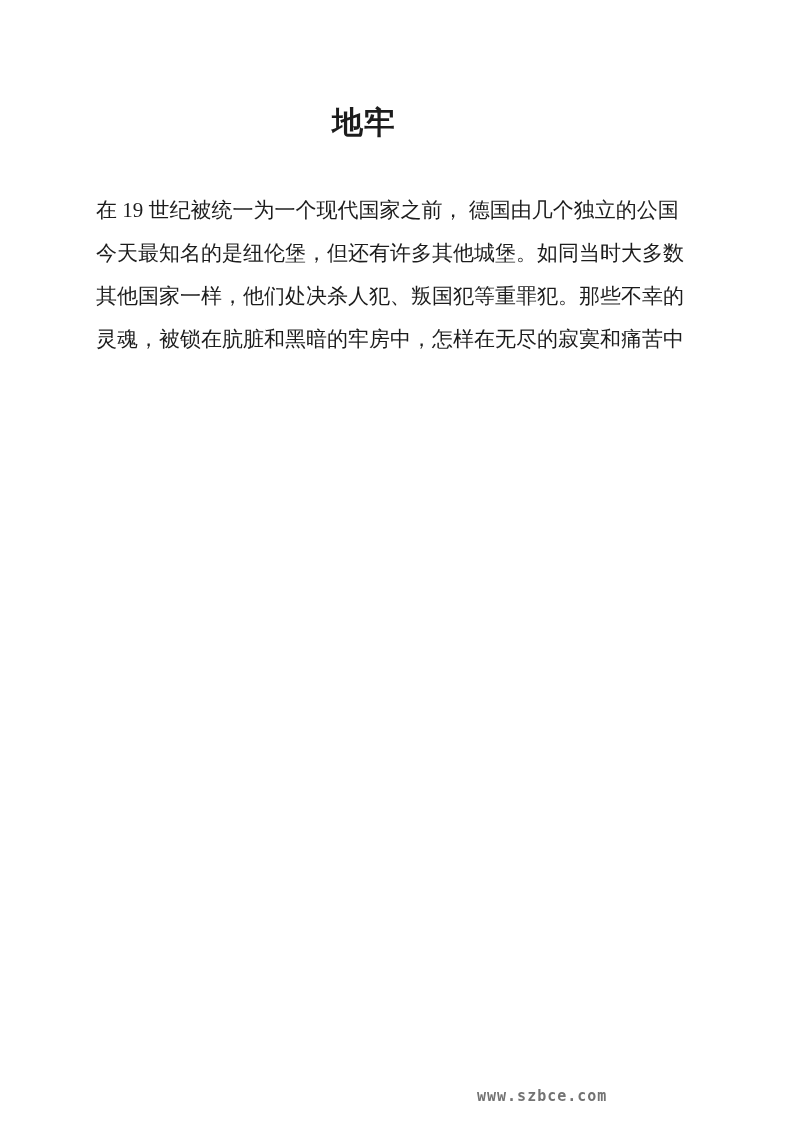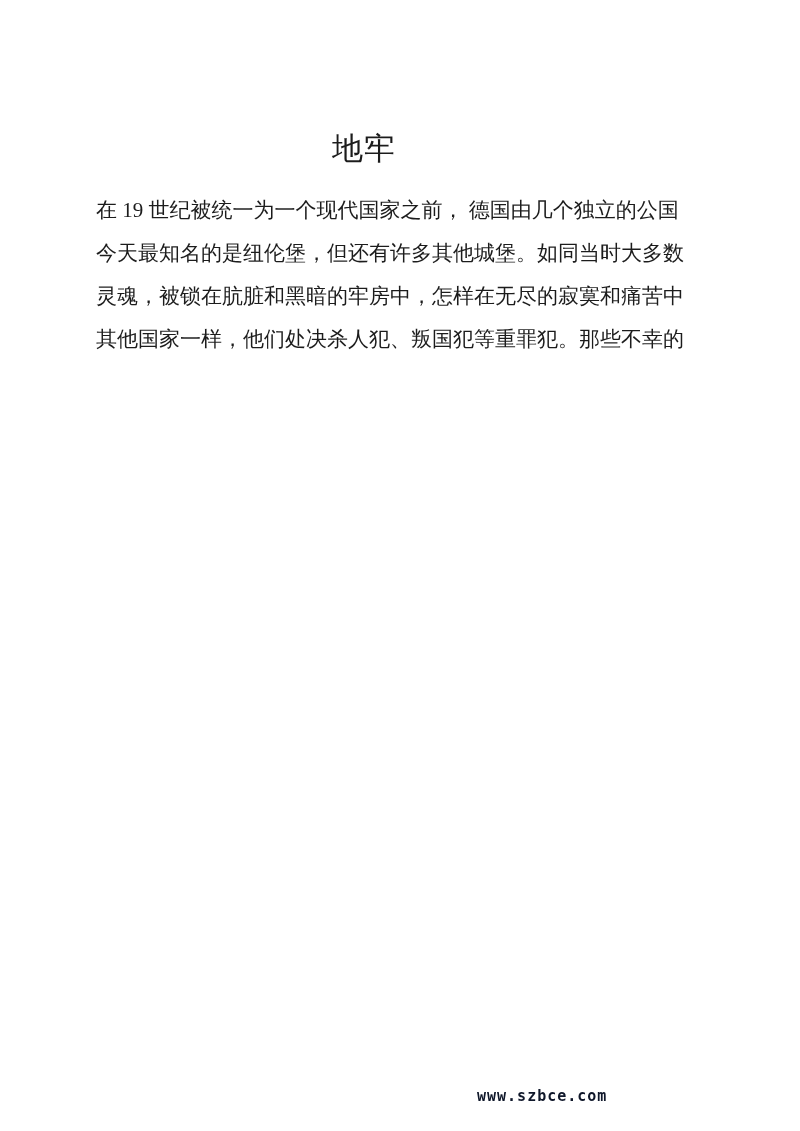--- a/index.html
+++ b/index.html
@@ -11,26 +11,26 @@
     position: relative;
     width: 800px;
     height: 1131px;
     background: #ffffff;
     overflow: hidden;
     font-family: "Liberation Serif", "DejaVu Serif", serif;
     color: #1c1c1c;
   }
   .doc-title {
     position: absolute;
-    top: 126px;
+    top: 100px;
     left: 0;
     width: 728px;
     text-align: center;
     font-size: 31px;
-    font-weight: normal;
+    font-weight: bold;
     line-height: 46px;
     letter-spacing: 1px;
     margin: 0;
   }
   .doc-body {
     position: absolute;
     top: 189px;
     left: 96px;
     width: 586px;
   }
@@ -61,19 +61,19 @@
 
 <div class="page" style="background: rgb(255, 255, 255); color: rgb(28, 28, 28);">
   <h1 class="doc-title">地牢</h1>
 
   <div class="doc-body">
       <p class="para">
         <span class="line">在 19 世纪被统一为一个现代国家之前， 德国由几个独立的公国</span>
       </p>
       <p class="para">
         <span class="line">今天最知名的是纽伦堡，但还有许多其他城堡。如同当时大多数</span>
+        <span class="line">其他国家一样，他们处决杀人犯、叛国犯等重罪犯。那些不幸的</span>
         <span class="line">灵魂，被锁在肮脏和黑暗的牢房中，怎样在无尽的寂寞和痛苦中</span>
-        <span class="line">其他国家一样，他们处决杀人犯、叛国犯等重罪犯。那些不幸的</span>
       </p>
     </div>
 
-  <p class="watermark" style="color: #0f172a; text-align: right;">www.szbce.com</p>
+  <p class="watermark" style="color: #737373; text-align: right;">www.szbce.com</p>
 </div>
 
 </body></html>

